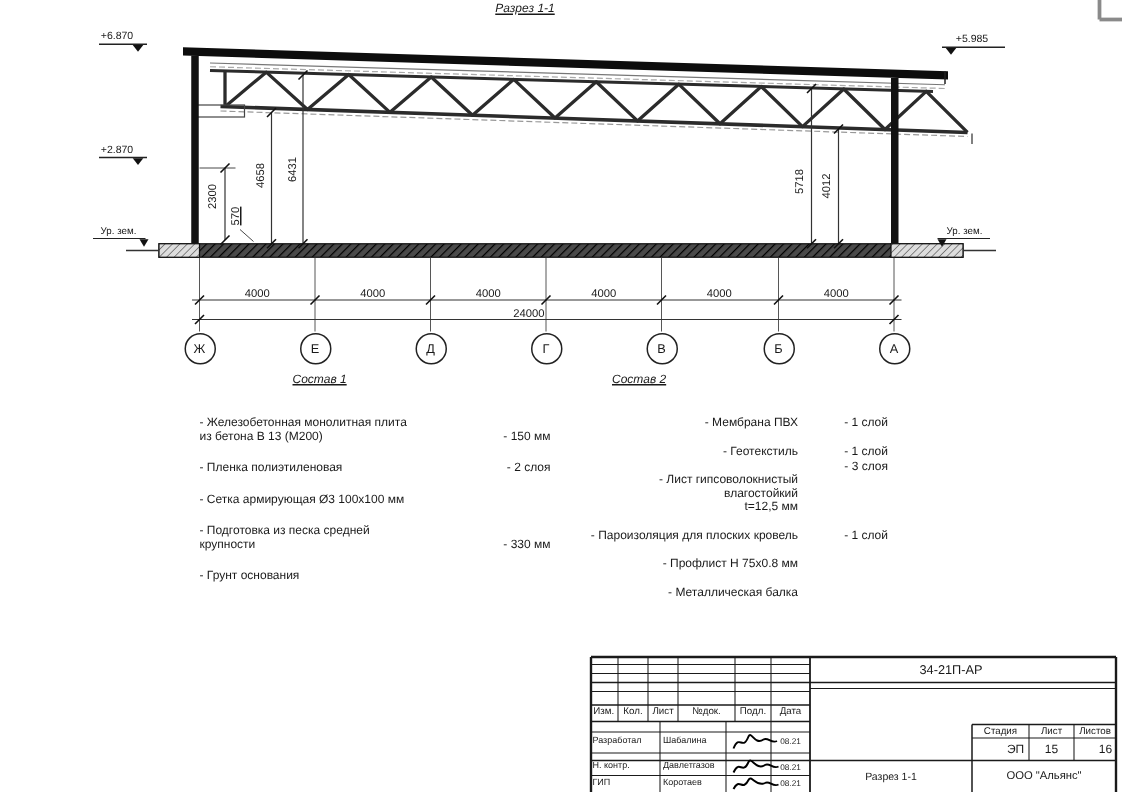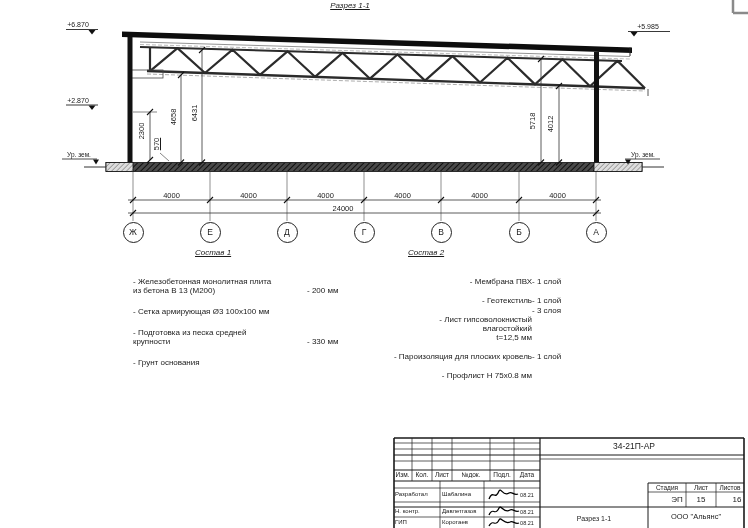--- a/index.html
+++ b/index.html
@@ -12,21 +12,21 @@
   .hdim{position:absolute;width:40px;text-align:center;font-size:7.5px;}
   .vdim{position:absolute;width:40px;height:10px;text-align:center;font-size:7.5px;
         transform:rotate(-90deg);transform-origin:center;}
   .vdim.u{text-decoration:underline;width:24px;}
   .bubble{position:absolute;width:21px;height:21px;border:1.2px solid #222;border-radius:50%;
           box-sizing:border-box;font-size:8.5px;text-align:center;line-height:18px;background:#fff;}
   .mat{position:absolute;font-size:8px;line-height:9px;}
   .mat .mtitle{font-style:italic;text-decoration:underline;margin-bottom:20px;}
   .mat-row{position:relative;margin-bottom:12px;}
   .mat-name{white-space:pre-line;}
-  .mat-value{position:absolute;bottom:0;white-space:nowrap;}
+  .mat-value{position:absolute;bottom:0;white-space:nowrap;text-align:right;}
   .c1 .mat-name{width:174px;}
   .c1 .mat-value{left:174px;width:60px;}
   .c2 .mat-row{margin-bottom:10px;}
   .c2 .mat-name{width:142px;text-align:right;}
   .c2 .mat-value{left:142px;width:60px;}
   .c2 > div:nth-child(7){margin-top:5px;}
   .tb{position:absolute;font-size:6.5px;text-align:center;overflow:hidden;white-space:nowrap;}
   .tbl{text-align:left;}
   svg{display:block;}
 </style>
@@ -153,36 +153,40 @@
 <div class="vdim" style="left:175px;top:108px;">6431</div>
 <div class="vdim" style="left:513px;top:116px;">5718</div>
 <div class="vdim" style="left:531px;top:119px;">4012</div>
 
 <div class="hdim" style="left:151.5px;top:191px;">4000</div>
 <div class="hdim" style="left:228.5px;top:191px;">4000</div>
 <div class="hdim" style="left:305.5px;top:191px;">4000</div>
 <div class="hdim" style="left:382.5px;top:191px;">4000</div>
 <div class="hdim" style="left:459.5px;top:191px;">4000</div>
 <div class="hdim" style="left:537.5px;top:191px;">4000</div>
-<div class="hdim" style="left:323px;top:204px;">24000</div>
+<div class="hdim" style="left:323px;top:204px;text-align:right;">24000</div>
 
 <div class="bubble" style="left:122.5px;top:221.5px;">Ж</div>
 <div class="bubble" style="left:199.5px;top:221.5px;">Е</div>
 <div class="bubble" style="left:276.5px;top:221.5px;">Д</div>
 <div class="bubble" style="left:353.5px;top:221.5px;">Г</div>
 <div class="bubble" style="left:430.5px;top:221.5px;">В</div>
 <div class="bubble" style="left:508.5px;top:221.5px;">Б</div>
 <div class="bubble" style="left:585.5px;top:221.5px;">А</div>
 
 <div class="mat c1 abs" style="left:133px;top:248px;width:240px;">
   <div class="mtitle" style="margin-left:62px;display:inline-block;">Состав 1</div>
   <div class="mat-row">
     <div class="mat-name">- Железобетонная  монолитная плита
   из бетона В 13 (М200)</div>
-    <div class="mat-value">- 200 мм</div>
+    <div class="mat-value">- 150 мм</div>
+  </div>
+  <div class="mat-row">
+    <div class="mat-name">- Пленка полиэтиленовая</div>
+    <div class="mat-value">- 2 слоя</div>
   </div>
   <div class="mat-row">
     <div class="mat-name">- Сетка армирующая Ø3 100х100 мм</div>
     <div class="mat-value"></div>
   </div>
   <div class="mat-row">
     <div class="mat-name">- Подготовка из песка средней
   крупности</div>
     <div class="mat-value">- 330 мм</div>
   </div>
@@ -209,20 +213,24 @@
     <div class="mat-name">- Лист гипсоволокнистый влагостойкий
   t=12,5 мм</div>
     <div class="mat-value"></div>
   </div>
   <div class="mat-row">
     <div class="mat-name">- Пароизоляция для плоских кровель</div>
     <div class="mat-value">- 1 слой</div>
   </div>
   <div class="mat-row">
     <div class="mat-name">- Профлист Н 75х0.8 мм</div>
+    <div class="mat-value"></div>
+  </div>
+  <div class="mat-row">
+    <div class="mat-name">- Металлическая балка</div>
     <div class="mat-value"></div>
   </div>
 </div>
 
 <svg class="abs" style="left:0;top:0;" width="748" height="528" viewBox="0 0 748 528">
   <g stroke="#1a1a1a">
     <line x1="394" y1="438" x2="744" y2="438" stroke-width="1.6"></line>
     <line x1="394" y1="438" x2="394" y2="528" stroke-width="1.6"></line>
     <line x1="744" y1="438" x2="744" y2="528" stroke-width="1.6"></line>
     <line x1="394" y1="443" x2="540" y2="443" stroke-width="0.7"></line>

